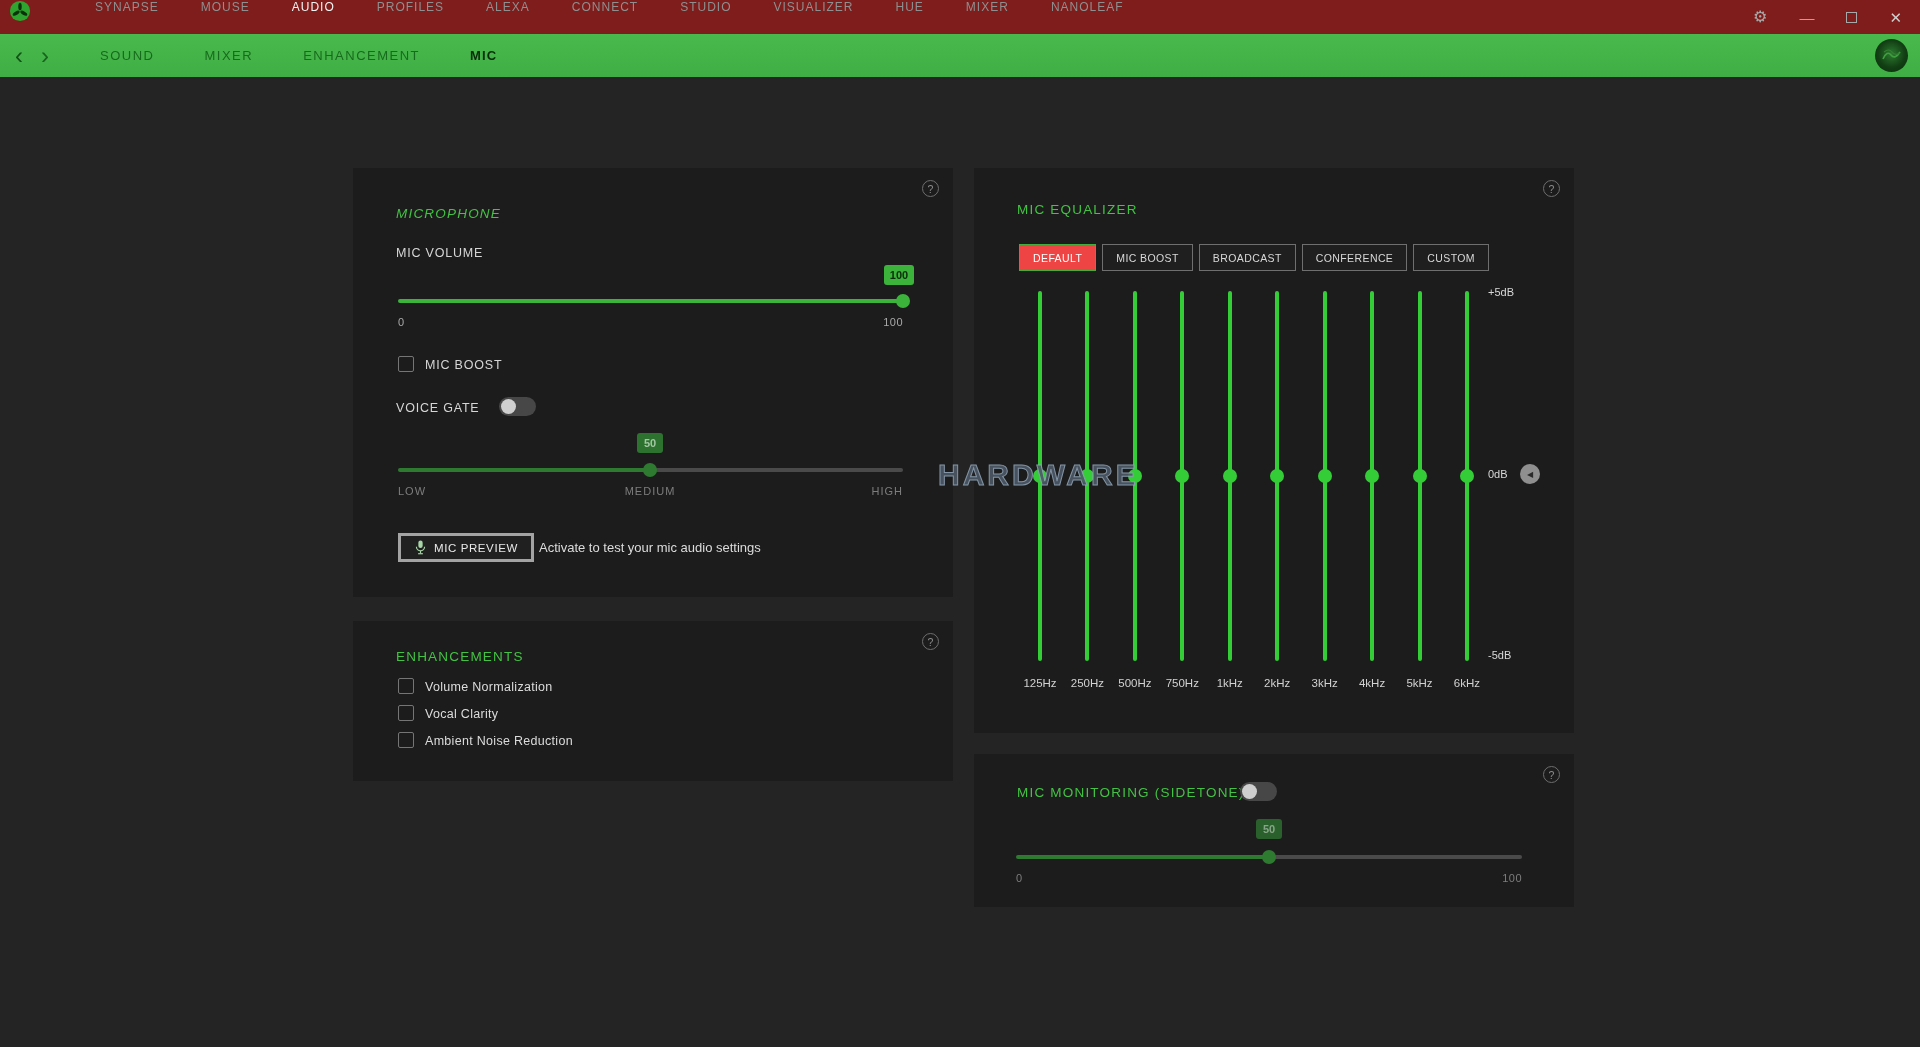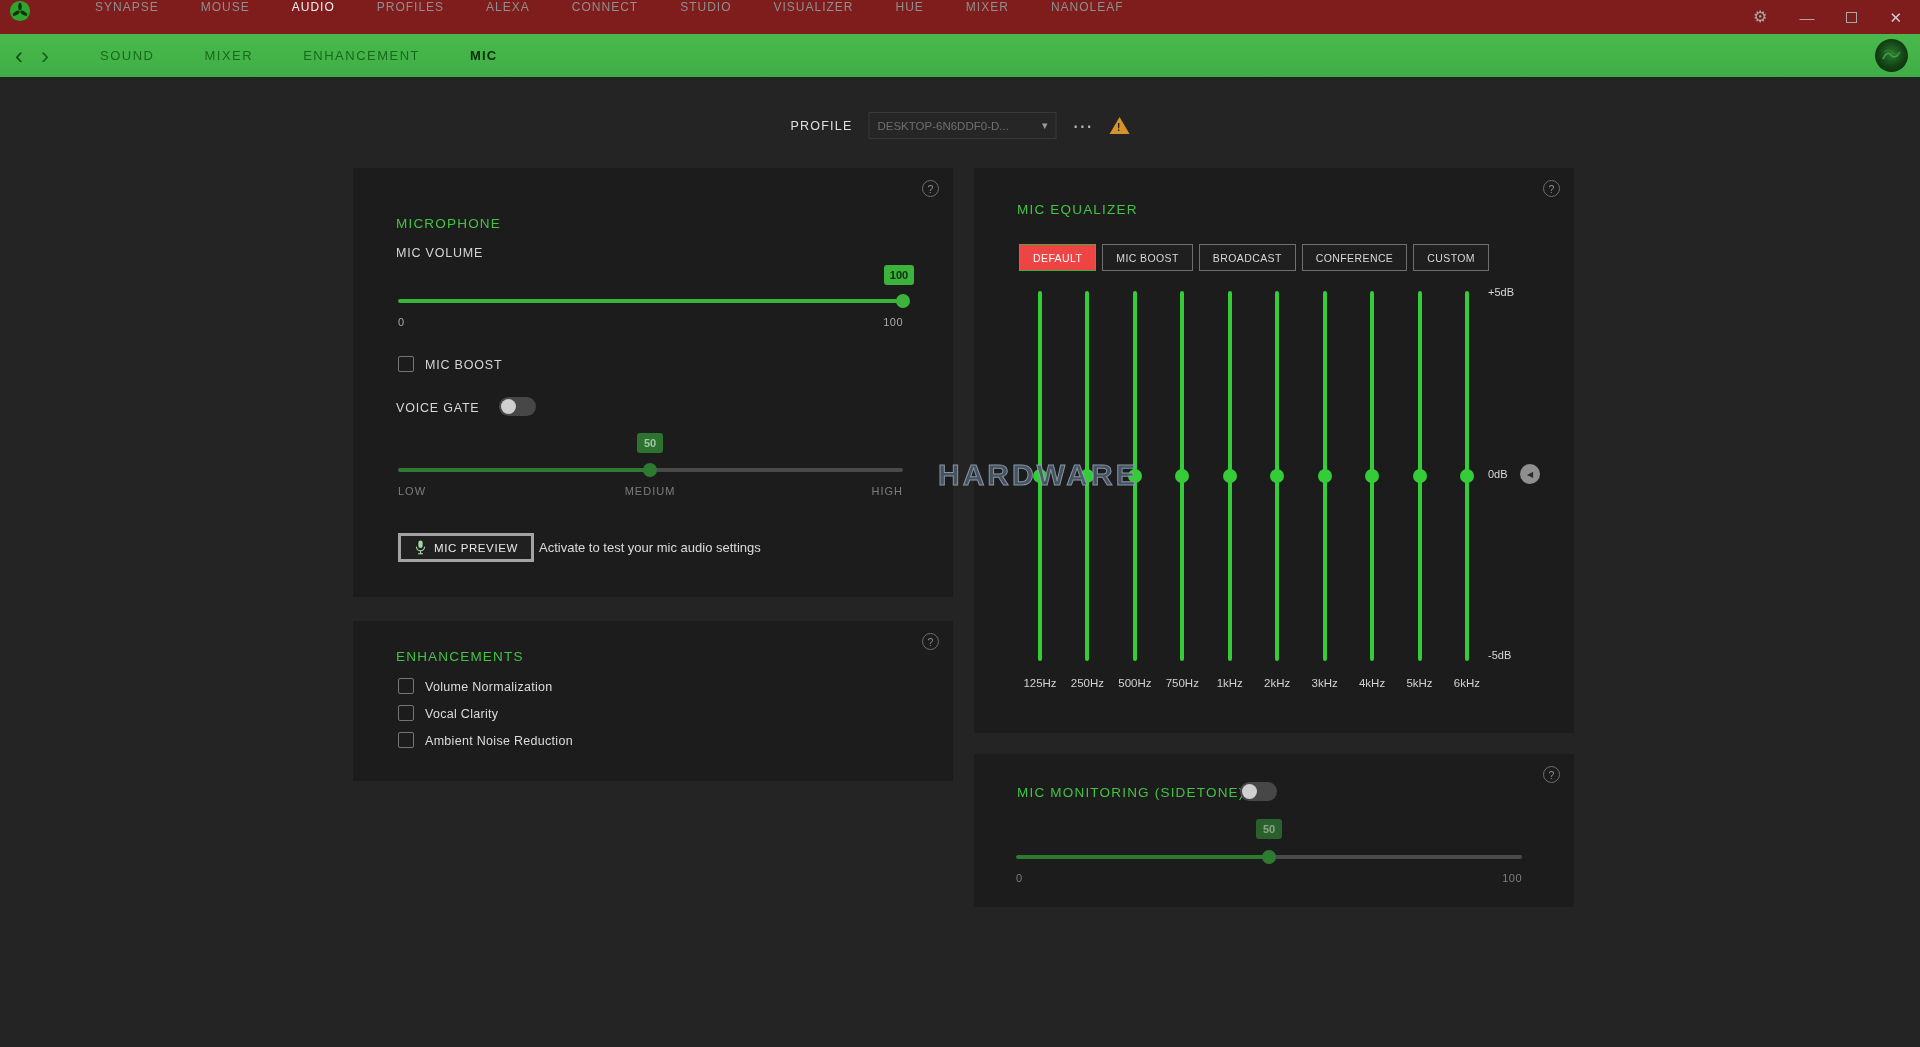--- a/index.html
+++ b/index.html
@@ -54,21 +54,21 @@
   .thumb { position:absolute; width:14px; height:14px; border-radius:50%; background:#3cb43c; }
   .thumb.dim { background:#2e7a30; }
   .tick { position:absolute; font-size:11px; color:#a9a9a9; letter-spacing:.5px; }
   .tick.dim { color:#7d7d7d; }
 
   .checkbox { position:absolute; width:16px; height:16px; border:1px solid #757575; border-radius:2px; background:transparent; }
   .toggle { position:absolute; width:37px; height:19px; border-radius:10px; background:#474747; }
   .toggle .knob { position:absolute; left:2px; top:2px; width:15px; height:15px; border-radius:50%; background:#cfcfcf; }
 
   
-  #panel-mic .panel-title { top:48px; }
+  #panel-mic .panel-title { top:38px;font-style:italic; }
   .mic-vol-label { position:absolute; left:43px; top:78px; }
   .badge-vol { left:531px; top:97px; width:30px; }
   .track-vol { left:45px; top:131px; width:505px; background:#3cb43c; }
   .thumb-vol { left:543px; top:126px; }
   .tick-vol-min { left:45px; top:148px; }
   .tick-vol-max { right:50px; top:148px; }
   .cb-boost { left:45px; top:188px; }
   .lbl-boost { position:absolute; left:72px; top:190px; }
   .lbl-gate { position:absolute; left:43px; top:233px; }
   .tog-gate { left:146px; top:229px; }
@@ -166,31 +166,20 @@
       <span class="tab active">MIC</span>
     </div>
     <div class="avatar">
       <svg viewBox="0 0 33 33" width="33" height="33">
         <path d="M8 20 q4 -9 8 -4 q4 5 9 -3" stroke="#3f9f3f" stroke-width="1.6" fill="none"></path>
         <path d="M9 13 q5 -4 8 0 q3 4 8 1" stroke="#357f35" stroke-width="1.2" fill="none"></path>
       </svg>
     </div>
   </div>
 
-  <div class="profile-row">
-    <span class="profile-label">PROFILE</span>
-    <div class="profile-select">
-      <span class="val">DESKTOP-6N6DDF0-D...</span>
-      <span class="chev">▾</span>
-    </div>
-    <span class="more-dots">⋯</span>
-    <span class="warn-tri">
-        <span class="bang">!</span>
-      </span>
-  </div>
 
   <div class="panel" id="panel-mic">
     <span class="help">?</span>
     <div class="panel-title">MICROPHONE</div>
 
     <div class="lbl mic-vol-label">MIC VOLUME</div>
     <div class="badge badge-vol">100</div>
     <div class="track track-vol"></div>
     <div class="thumb thumb-vol"></div>
     <span class="tick tick-vol-min">0</span>

